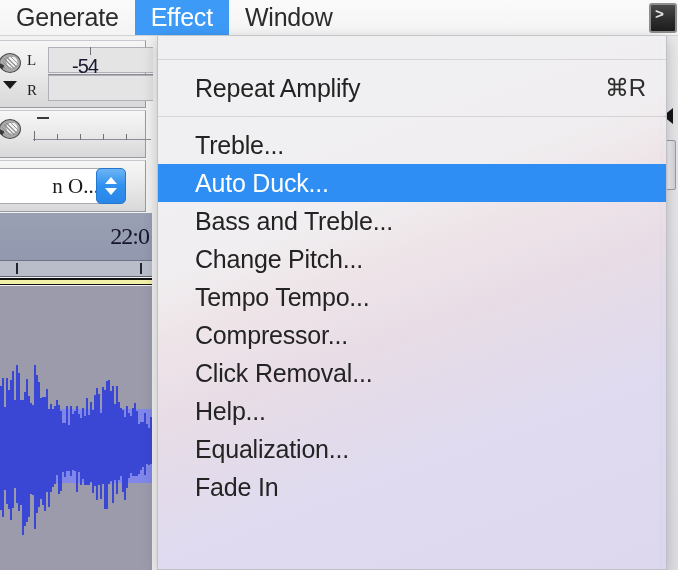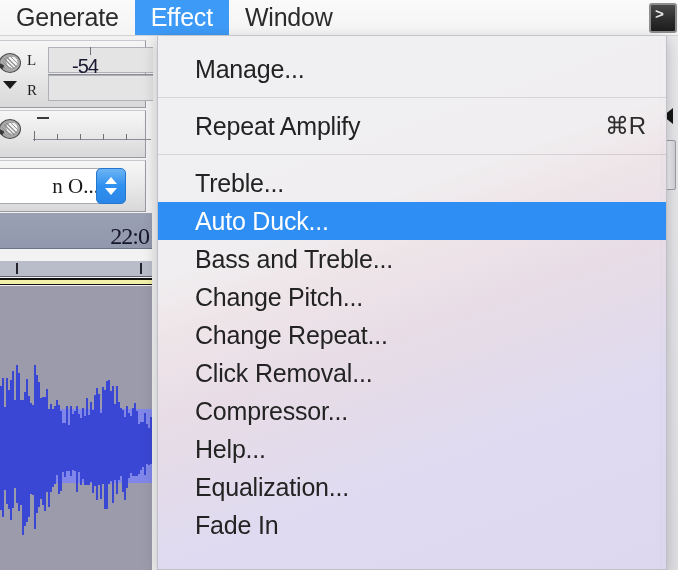--- a/index.html
+++ b/index.html
@@ -83,21 +83,21 @@
   }
   .step-caret {
     width:0; height:0; border-left:6px solid transparent;
     border-right:6px solid transparent;
   }
   .step-up   { border-bottom:7px solid #fff; }
   .step-down { border-top:7px solid #fff; }
 
   
   #ruler {
-    position:absolute; left:0; top:213px; width:152px; height:36px;
+    position:absolute; left:0; top:213px; width:152px; height:48px;
     background:linear-gradient(180deg,#9aa0b4 0%,#9298ad 100%);
     border-bottom:1px solid #6e7487;
   }
   #ruler-label {
     position:absolute; right:3px; top:10px;
     font-size:24px; color:#15152c; letter-spacing:-1px;
     font-family:"Liberation Serif", serif;
   }
   #ruler-ticks {
     position:absolute; left:0; top:261px; width:152px; height:16px;
@@ -417,23 +417,20 @@
   <div class="menu-title">Window</div>
 </div>
 <div id="terminal-icon">
   <span class="prompt">&gt;</span>
 </div>
 
 <div id="effect-menu">
   <div class="menu-bg"></div>
   <div class="menu-items" id="menu-items">
       <div class="mi-pad-top"></div>
-      <div class="mi">
-        <span>Manage...</span>
-      </div>
       <div class="mi-pad-sm"></div>
       <div class="mi-sep"></div>
       <div class="mi-pad-sm"></div>
       <div class="mi">
         <span>Repeat Amplify</span>
         <span class="shortcut">⌘R</span>
       </div>
       <div class="mi-pad-sm"></div>
       <div class="mi-sep"></div>
       <div class="mi-pad-sm"></div>
@@ -443,27 +440,27 @@
       <div class="mi sel">
         <span>Auto Duck...</span>
       </div>
       <div class="mi">
         <span>Bass and Treble...</span>
       </div>
       <div class="mi">
         <span>Change Pitch...</span>
       </div>
       <div class="mi">
-        <span>Change Repeat...</span>
+        <span>Tempo Tempo...</span>
+      </div>
+      <div class="mi">
+        <span>Compressor...</span>
       </div>
       <div class="mi">
         <span>Click Removal...</span>
-      </div>
-      <div class="mi">
-        <span>Compressor...</span>
       </div>
       <div class="mi">
         <span>Help...</span>
       </div>
       <div class="mi">
         <span>Equalization...</span>
       </div>
       <div class="mi">
         <span>Fade In</span>
       </div>

